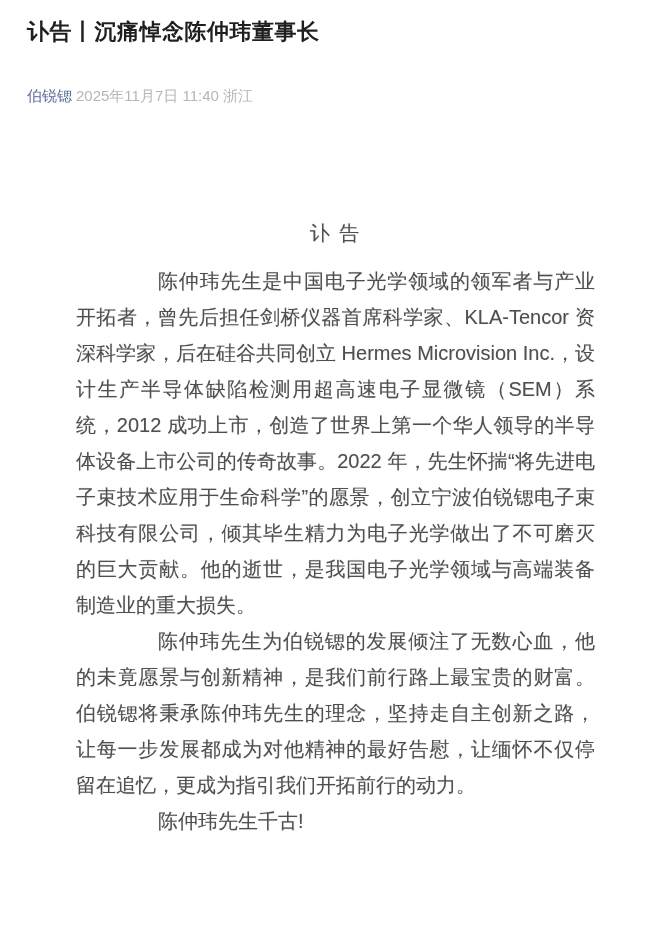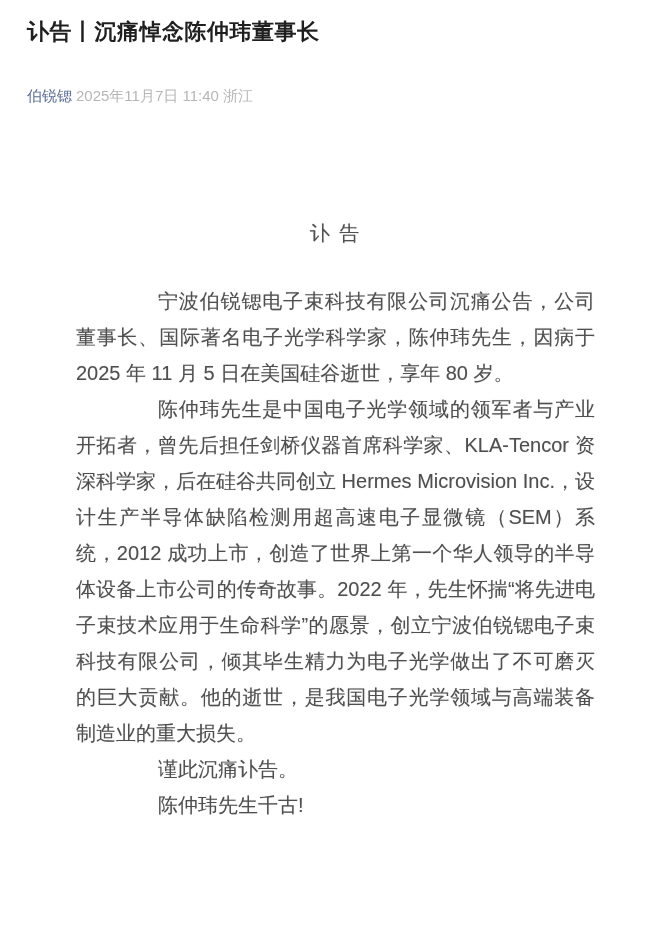--- a/index.html
+++ b/index.html
@@ -53,21 +53,21 @@
     color: var(--doc_text, #4f4f4f);
     text-align: justify;
     text-shadow: 0 0 1px rgba(100,100,100,0.35);
     font-family: "Liberation Sans", sans-serif;
   }
   .doc-heading {
     text-align: center;
     font-size: 20px;
     line-height: 36px;
     letter-spacing: 2px;
-    margin: 0 0 32px 0;
+    margin: 0 0 12px 0;
     color: var(--doc_text, #4f4f4f);
   }
   .doc p {
     margin: 0;
     line-height: 36px;
     text-indent: 82px;
   }
 </style>
 </head>
 <body>
@@ -79,20 +79,19 @@
     <div class="byline">
       <span class="account">伯锐锶</span>
       <span class="meta">2025年11月7日 11:40</span>
       <span class="meta">浙江</span>
     </div>
   </header>
 
   <main class="doc">
     <div class="doc-heading">讣 告</div>
 
-    <p>宁波伯锐锶电子束科技有限公司沉痛公告，公司董事长、国际著名电子光学科学家，陈仲玮先生，因病于 2025 年 11 月 5 日在美国硅谷逝世，享年 80 岁。</p>
     <p>陈仲玮先生是中国电子光学领域的领军者与产业开拓者，曾先后担任剑桥仪器首席科学家、KLA-Tencor 资深科学家，后在硅谷共同创立 Hermes Microvision Inc.，设计生产半导体缺陷检测用超高速电子显微镜（SEM）系统，2012 成功上市，创造了世界上第一个华人领导的半导体设备上市公司的传奇故事。2022 年，先生怀揣“将先进电子束技术应用于生命科学”的愿景，创立宁波伯锐锶电子束科技有限公司，倾其毕生精力为电子光学做出了不可磨灭的巨大贡献。他的逝世，是我国电子光学领域与高端装备制造业的重大损失。</p>
-    <p>谨此沉痛讣告。</p>
+    <p>陈仲玮先生为伯锐锶的发展倾注了无数心血，他的未竟愿景与创新精神，是我们前行路上最宝贵的财富。伯锐锶将秉承陈仲玮先生的理念，坚持走自主创新之路，让每一步发展都成为对他精神的最好告慰，让缅怀不仅停留在追忆，更成为指引我们开拓前行的动力。</p>
     <p>陈仲玮先生千古!</p>
 
   </main>
 
 </div>
 
 </body></html>

